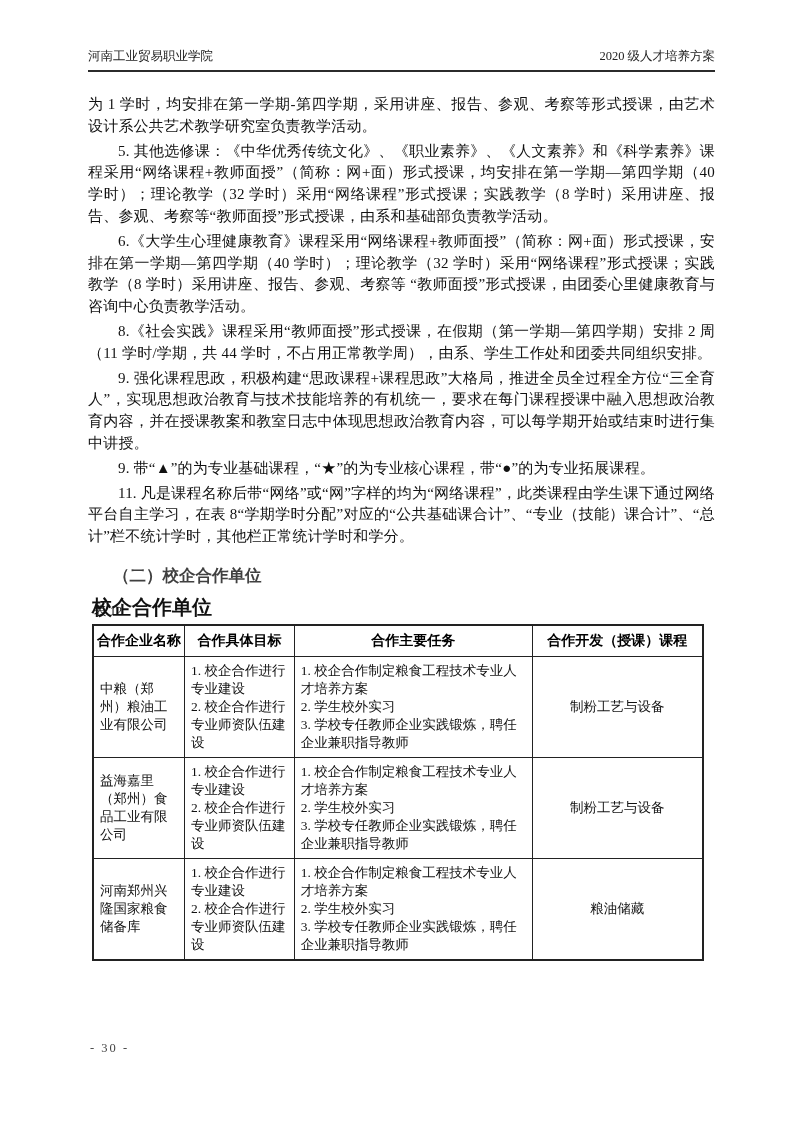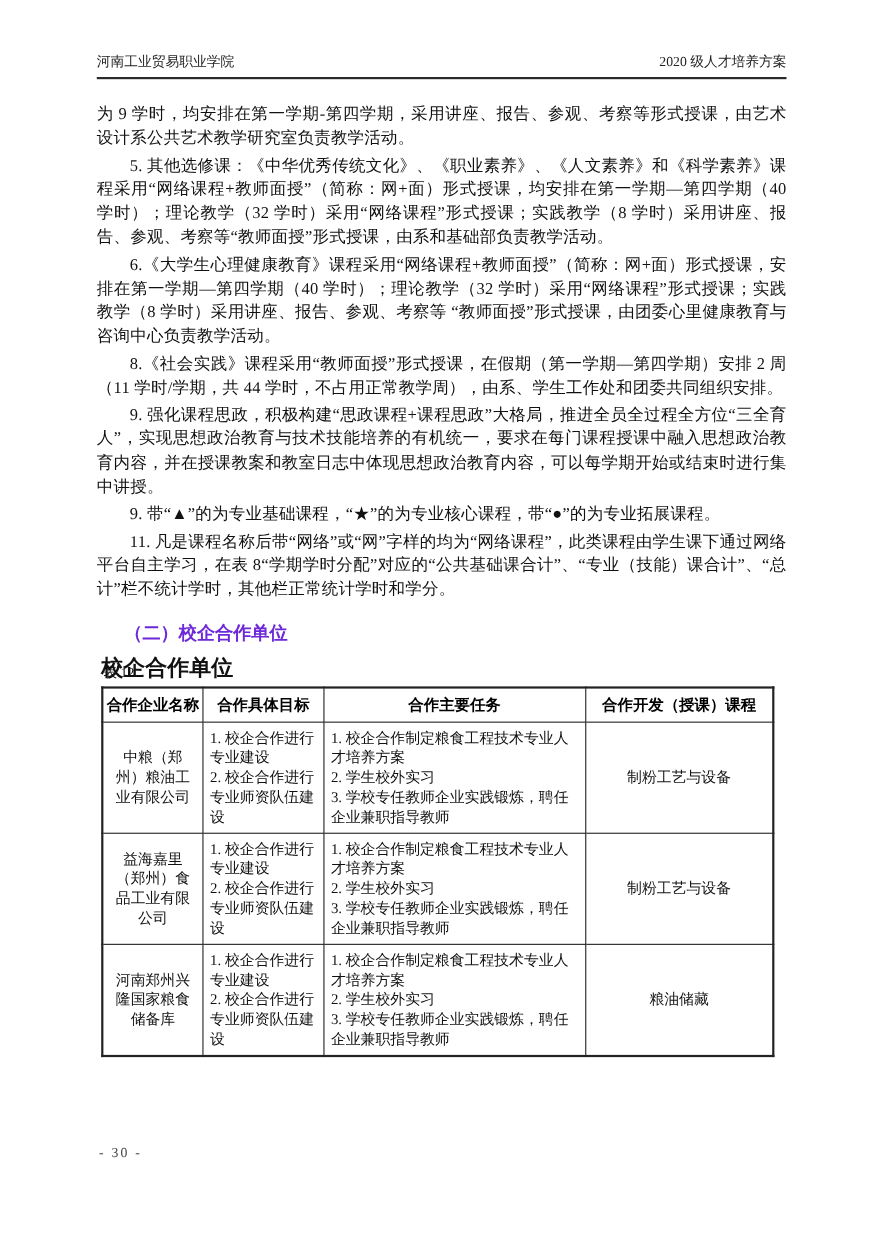--- a/index.html
+++ b/index.html
@@ -45,21 +45,21 @@
     line-height: 21.8px;
     text-align: justify;
     letter-spacing: 0.2px;
   }
   .para.indent { text-indent: 2em; }
   .section-heading {
     margin: 17px 0 7px 0;
     padding-left: 25px;
     font-size: 16.5px;
     font-weight: bold;
-    color: #6d28d9;
+    color: #404040;
   }
   .table-caption {
     position: relative;
     width: 612px;
     margin-left: 4px;
     text-align: left;
     margin-bottom: 3px;
   }
   .table-label {
     position: absolute;
@@ -89,21 +89,21 @@
     padding: 6px 2px;
     color: #000000;
   }
   table.coop td {
     font-size: 13.5px;
     line-height: 18px;
     padding: 5px 6px;
     vertical-align: middle;
     color: #111111;
   }
-  td.c-name { padding-left: 8px; text-align: center; }
+  td.c-name { padding-left: 8px; }
   td.c-course { text-align: center; }
   .multiline { white-space: pre-line; }
   .footer {
     position: absolute;
     top: 1041px;
     left: 90px;
     font-size: 12.5px;
     color: #444444;
     letter-spacing: 2px;
   }
@@ -112,21 +112,21 @@
 <body>
 
 <div class="page">
 
   <div class="header">
     <span>河南工业贸易职业学院</span>
     <span>2020 级人才培养方案</span>
   </div>
 
   <div class="content">
-    <p class="para">为 9 学时，均安排在第一学期-第四学期，采用讲座、报告、参观、考察等形式授课，由艺术设计系公共艺术教学研究室负责教学活动。</p>
+    <p class="para">为 1 学时，均安排在第一学期-第四学期，采用讲座、报告、参观、考察等形式授课，由艺术设计系公共艺术教学研究室负责教学活动。</p>
     <p class="para indent">5. 其他选修课：《中华优秀传统文化》、《职业素养》、《人文素养》和《科学素养》课程采用“网络课程+教师面授”（简称：网+面）形式授课，均安排在第一学期—第四学期（40 学时）；理论教学（32 学时）采用“网络课程”形式授课；实践教学（8 学时）采用讲座、报告、参观、考察等“教师面授”形式授课，由系和基础部负责教学活动。</p>
     <p class="para indent">6.《大学生心理健康教育》课程采用“网络课程+教师面授”（简称：网+面）形式授课，安排在第一学期—第四学期（40 学时）；理论教学（32 学时）采用“网络课程”形式授课；实践教学（8 学时）采用讲座、报告、参观、考察等 “教师面授”形式授课，由团委心里健康教育与咨询中心负责教学活动。</p>
     <p class="para indent">8.《社会实践》课程采用“教师面授”形式授课，在假期（第一学期—第四学期）安排 2 周（11 学时/学期，共 44 学时，不占用正常教学周），由系、学生工作处和团委共同组织安排。</p>
     <p class="para indent">9. 强化课程思政，积极构建“思政课程+课程思政”大格局，推进全员全过程全方位“三全育人”，实现思想政治教育与技术技能培养的有机统一，要求在每门课程授课中融入思想政治教育内容，并在授课教案和教室日志中体现思想政治教育内容，可以每学期开始或结束时进行集中讲授。</p>
     <p class="para indent">9. 带“▲”的为专业基础课程，“★”的为专业核心课程，带“●”的为专业拓展课程。</p>
     <p class="para indent">11. 凡是课程名称后带“网络”或“网”字样的均为“网络课程”，此类课程由学生课下通过网络平台自主学习，在表 8“学期学时分配”对应的“公共基础课合计”、“专业（技能）课合计”、“总计”栏不统计学时，其他栏正常统计学时和学分。</p>
 
     <div class="section-heading">（二）校企合作单位</div>
 
     <div class="table-caption">

